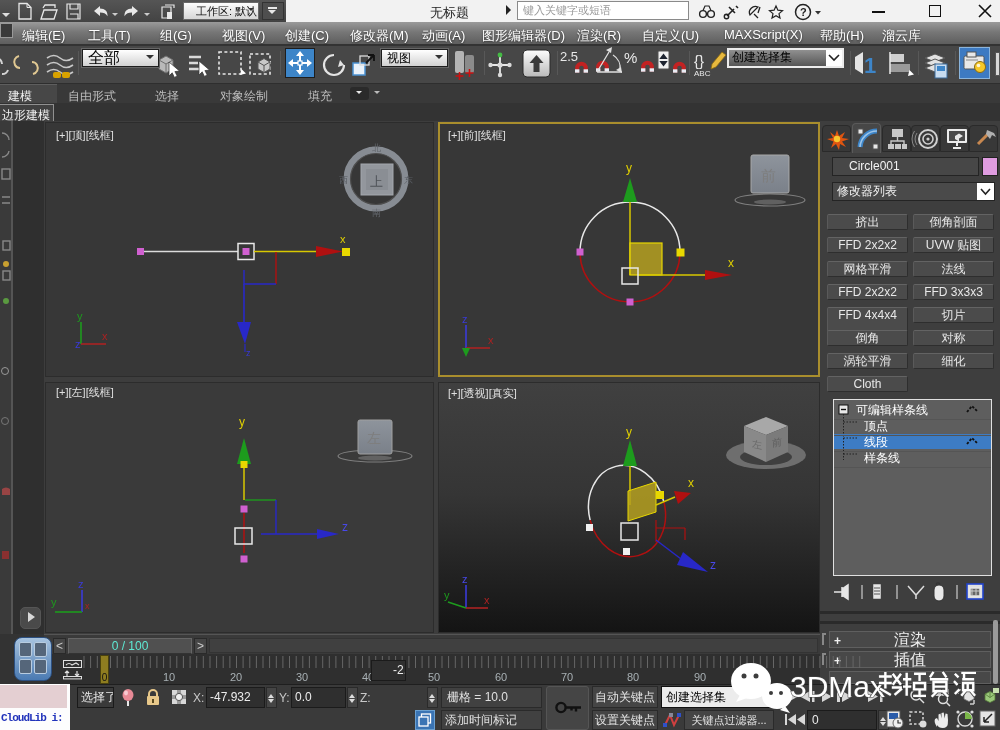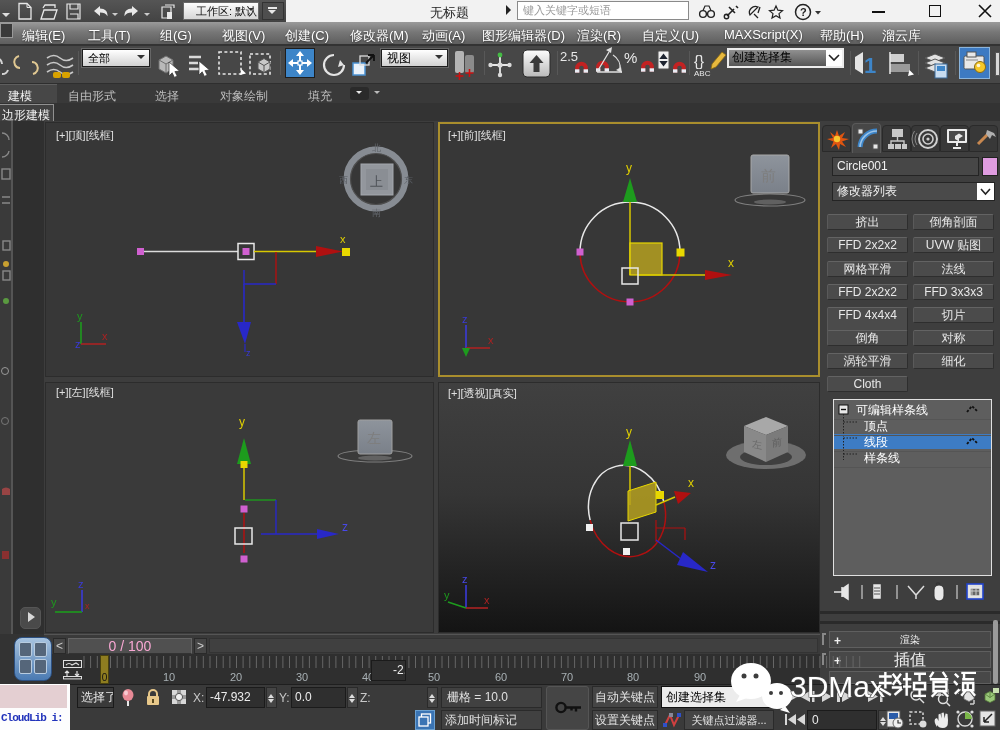--- a/index.html
+++ b/index.html
@@ -181,21 +181,21 @@
  <g transform="translate(923,4)">
         <g fill="#e2e2e2" stroke="#555">
           <path d="M2 8l10-4 10 4-10 4z"></path>
           <path d="M2 13l10-4 10 4-10 4z"></path>
           <path d="M2 18l10-4 10 4-10 4z"></path>
         </g>
         <rect x="12" y="14" width="12" height="14" fill="#c8dcf0" stroke="#3a6a9a"></rect>
         <rect x="14" y="16" width="8" height="5" fill="#3d85c8"></rect>
       </g>
 </svg>
-<div class="a" style="left:82px;top:49px;width:68px;height:18px;background:linear-gradient(#fff,#d2d2d2);border:1px solid #1e1e1e;box-shadow:0 0 0 1px #666;color:#000;font-size:11px;line-height:16px;padding-left:5px">全部<span style="position:absolute;right:4px;top:5px;width:0;height:0;border:4px solid transparent;border-top-color:#333"></span></div>
+<div class="a" style="left:82px;top:49px;width:77px;height:18px;background:linear-gradient(#fff,#d2d2d2);border:1px solid #1e1e1e;box-shadow:0 0 0 1px #666;color:#000;font-size:16px;line-height:16px;padding-left:5px">全部<span style="position:absolute;right:4px;top:5px;width:0;height:0;border:4px solid transparent;border-top-color:#333"></span></div>
 <div class="a" style="left:285px;top:48px;width:30px;height:30px;background:#3d85c8;border:1px solid #1e1e1e"></div>
 <svg style="left:285px;top:48px" width="30" height="30" viewBox="0 0 30 30">
       <g fill="#fff">
         <path d="M15 3l4 5h-3v5h-2V8h-3z"></path>
         <path d="M15 27l4-5h-3v-5h-2v5h-3z"></path>
         <path d="M3 15l5-4v3h5v2H8v3z"></path>
         <path d="M27 15l-5-4v3h-5v2h5v3z"></path>
         <rect x="13" y="13" width="4" height="4" fill="none" stroke="#fff" stroke-width="1.2"></rect>
       </g>
     </svg>
@@ -444,21 +444,21 @@
         <rect x="0" y="0" width="20" height="14" rx="1" fill="#ececec"></rect>
         <rect x="2" y="2" width="16" height="10" fill="#4a4a4a"></rect>
         <path d="M8 7l4-2.5 4 2.5-4 2.5z M8 7v3l4 2.5V9.5z" fill="#e8e8e8"></path>
         <path d="M10 14v3M6 19h8" stroke="#ececec" stroke-width="2"></path>
       </g>
  <g transform="translate(154,3)">
         <path d="M2 16L13 5" stroke="#c88850" stroke-width="3"></path>
         <path d="M11 2l7 3 2 4-4-2-2 4-4-5z" fill="#b0b0b0"></path>
       </g>
 </svg>
-<div class="inset" style="left:832px;top:157px;width:147px;height:19px;background:#474747;border-color:#242424;padding-left:4px;font-size:12px;color:#f2f2f2">Circle001</div>
+<div class="inset" style="left:832px;top:157px;width:147px;height:19px;background:#474747;border-color:#242424;padding-left:16px;font-size:12px;color:#f2f2f2">Circle001</div>
 <div class="a" style="left:982px;top:157px;width:16px;height:19px;background:#df9ce0;border:1px solid #222"></div>
 <div class="a" style="left:832px;top:182px;width:163px;height:19px;background:#4a4a4a;border:1px solid #242424;color:#f2f2f2;font-size:12px;line-height:17px;padding-left:4px">修改器列表</div>
 <div class="a" style="left:977px;top:183px;width:17px;height:17px;background:#fff"></div>
 <svg style="left:980px;top:188px" width="11" height="8" viewBox="0 0 11 8">
       <path d="M1 1l4.5 5L10 1" stroke="#222" stroke-width="1.6" fill="none"></path>
     </svg>
 <div class="btn3" style="left:827px;top:214px;width:81px;height:16px">挤出</div>
 <div class="btn3" style="left:913px;top:214px;width:81px;height:16px">倒角剖面</div>
 <div class="btn3" style="left:827px;top:237px;width:81px;height:16px">FFD 2x2x2</div>
 <div class="btn3" style="left:913px;top:237px;width:81px;height:16px">UVW 贴图</div>
@@ -506,32 +506,32 @@
   <path d="M101 8c0-3 2-5 5-5s5 2 5 5v6a3 3 0 0 1-10 0z" fill="#e8e8e8" stroke="#333" stroke-width="1"></path>
         <path d="M104 3c-2-2 1-3 3-1" stroke="#333" stroke-width="1.2"></path>
   <path d="M124 3v14" stroke-width="1"></path>
   <rect x="134" y="2" width="16" height="15" fill="#e0e0e0" stroke="#2244cc" stroke-width="1.6"></rect>
         <rect x="137" y="6" width="10" height="8" fill="#666"></rect>
         <path d="M139 6v8M143 6v8M137 9h10" stroke="#ccc" stroke-width="1"></path>
  </g>
 </svg>
 <div class="a" style="left:820px;top:611px;width:180px;height:3px;background:#2a2a2a"></div>
 <div class="a" style="left:820px;top:621px;width:180px;height:3px;background:#2a2a2a"></div>
-<div class="a" style="left:829px;top:631px;width:162px;height:17px;background:#484848;border:1px solid #5f5f5f;color:#f0f0f0;font-size:10px;line-height:15px;text-align:center">渲染</div>
+<div class="a" style="left:829px;top:631px;width:162px;height:17px;background:#484848;border:1px solid #5f5f5f;color:#f0f0f0;font-size:16px;line-height:15px;text-align:center">渲染</div>
 <div class="a" style="left:834px;top:634px;color:#f0f0f0;font-size:12px;font-weight:bold">+</div>
 <div class="a" style="left:829px;top:651px;width:162px;height:17px;background:#484848;border:1px solid #5f5f5f;color:#f0f0f0;font-size:16px;line-height:15px;text-align:center">插值</div>
 <div class="a" style="left:834px;top:654px;color:#f0f0f0;font-size:12px;font-weight:bold">+</div>
 <div class="a" style="left:829px;top:671px;width:162px;height:13px;background:#484848;border:1px solid #5f5f5f"></div>
 <div class="a" style="left:993px;top:620px;width:5px;height:64px;background:#9a9a9a;border-radius:2px"></div>
 <div class="a" style="left:822px;top:633px;width:4px;height:12px;border-left:2px solid #888;border-top:2px solid #888"></div>
 <div class="a" style="left:822px;top:653px;width:4px;height:12px;border-left:2px solid #888;border-top:2px solid #888"></div>
 
 <div class="a" style="left:44px;top:634px;width:776px;height:20px;background:#3a3a3a;border-top:1px solid #555"></div>
 <div class="a" style="left:53px;top:638px;width:13px;height:16px;background:#464646;border:1px solid #2a2a2a;color:#ccc;font-size:12px;text-align:center;line-height:15px">&lt;</div>
-<div class="a" style="left:68px;top:638px;width:124px;height:16px;background:#505050;border:1px solid #666;border-bottom-color:#333;color:#f9a8d4;font-size:14px;text-align:center;line-height:15px">0 / 100</div>
+<div class="a" style="left:68px;top:638px;width:124px;height:16px;background:#505050;border:1px solid #666;border-bottom-color:#333;color:#5eead4;font-size:12px;text-align:center;line-height:15px">0 / 100</div>
 <div class="a" style="left:194px;top:638px;width:13px;height:16px;background:#464646;border:1px solid #2a2a2a;color:#ccc;font-size:12px;text-align:center;line-height:15px">&gt;</div>
 <div class="a" style="left:209px;top:638px;width:609px;height:15px;background:#404040;border:1px solid #333"></div>
 
 <div class="a" style="left:44px;top:654px;width:776px;height:30px;background:#2f2f2f"></div>
 <svg style="left:63px;top:660px" width="19" height="19" viewBox="0 0 19 19">
       <g stroke="#e0e0e0" fill="none">
         <rect x="0.5" y="0.5" width="18" height="7"></rect>
         <path d="M3 5q3-3 6 0l4-2 3 2" stroke-width="1.1"></path>
         <path d="M4 16v-5M2 13l2-2 2 2M14 11v5M12 14l2 2 2-2" stroke-width="1.2"></path>
         <rect x="0.5" y="16.5" width="18" height="2.4"></rect>

